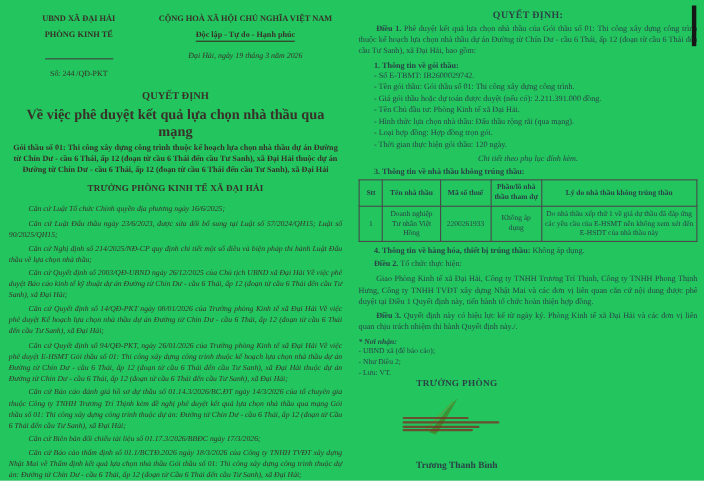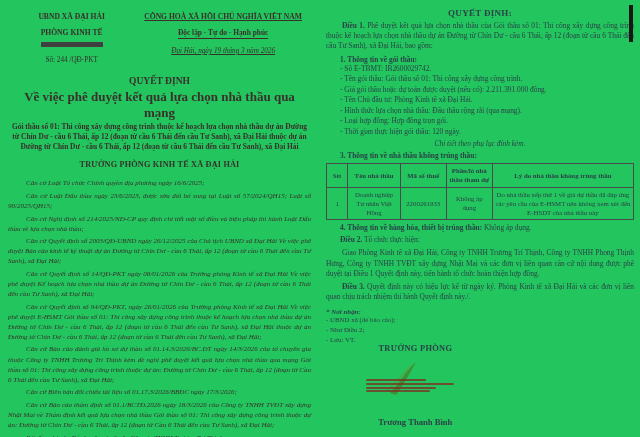--- a/index.html
+++ b/index.html
@@ -10,23 +10,23 @@
     position:relative;overflow:hidden;
   }
   .page{position:absolute;inset:0;background:#22c55e;}
   .col{position:absolute;top:4px;}
   .col.left{left:8px;width:303px;color:#39302a;}
   .col.right{left:326px;width:308px;color:#2b4347;}
 
   
   .hdr{display:flex;width:100%;margin-top:8px;}
   .hdr-left{width:42%;text-align:center;}
-  .hdr-right{width:58%;text-align:center;text-decoration:underline;}
+  .hdr-right{width:58%;text-align:center;}
   .org-parent{font-weight:bold;font-size:7.6px;}
-  .org{font-weight:bold;font-size:7.6px;display:inline-block;border-bottom:5px solid #404040;padding-bottom:5px;}
+  .org{font-weight:bold;font-size:7.6px;display:inline-block;border-bottom:1px solid #404040;padding-bottom:17px;}
   .doc-num{font-size:7.2px;margin-top:9px;}
   .national{font-weight:bold;font-size:7.6px;}
   .motto{font-weight:bold;font-size:7.4px;display:inline-block;border-bottom:1px solid #39302a;padding-bottom:1px;}
   .dateline{font-style:italic;font-size:7.2px;margin-top:8px;}
 
   .title{text-align:center;font-weight:bold;font-size:9.5px;margin-top:12px;}
   .subtitle1{text-align:center;font-weight:bold;font-size:13px;margin-top:3px;}
   .subtitle2{text-align:center;font-weight:bold;font-size:7.4px;line-height:1.32;margin-top:1px;}
   .authority{text-align:center;font-weight:bold;font-size:8.2px;margin-top:9px;letter-spacing:.2px;}
 

